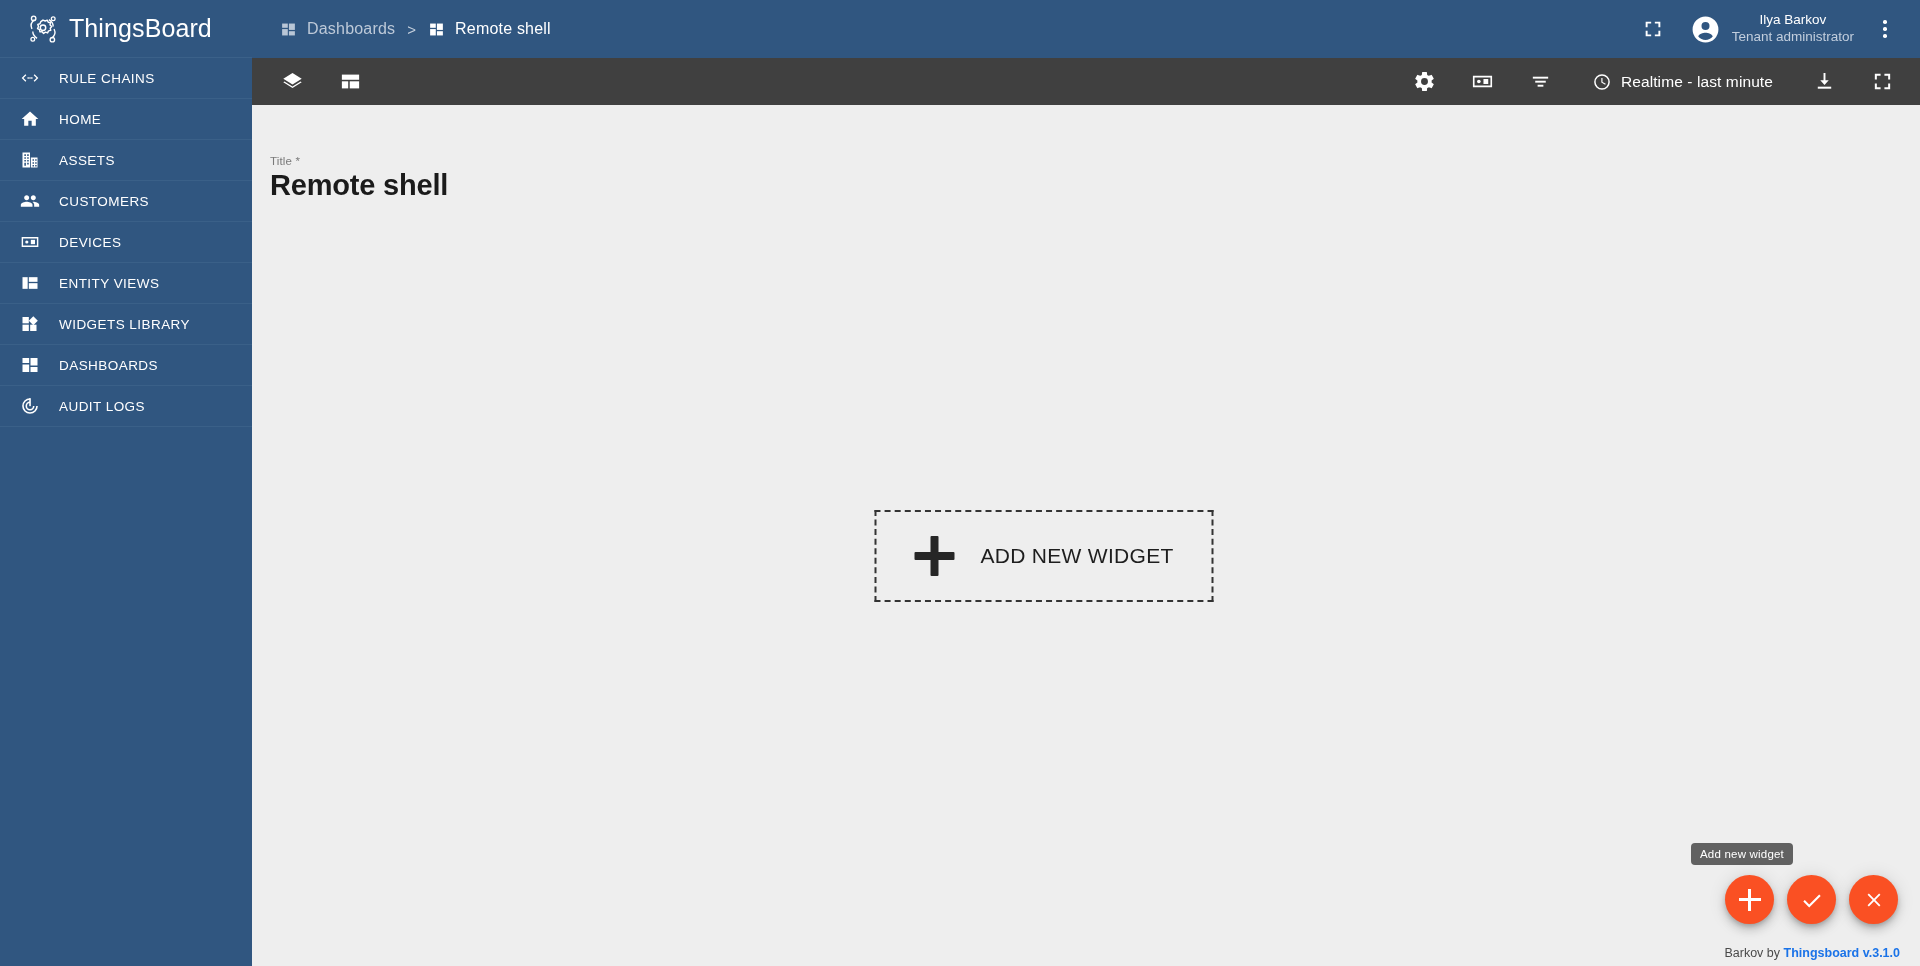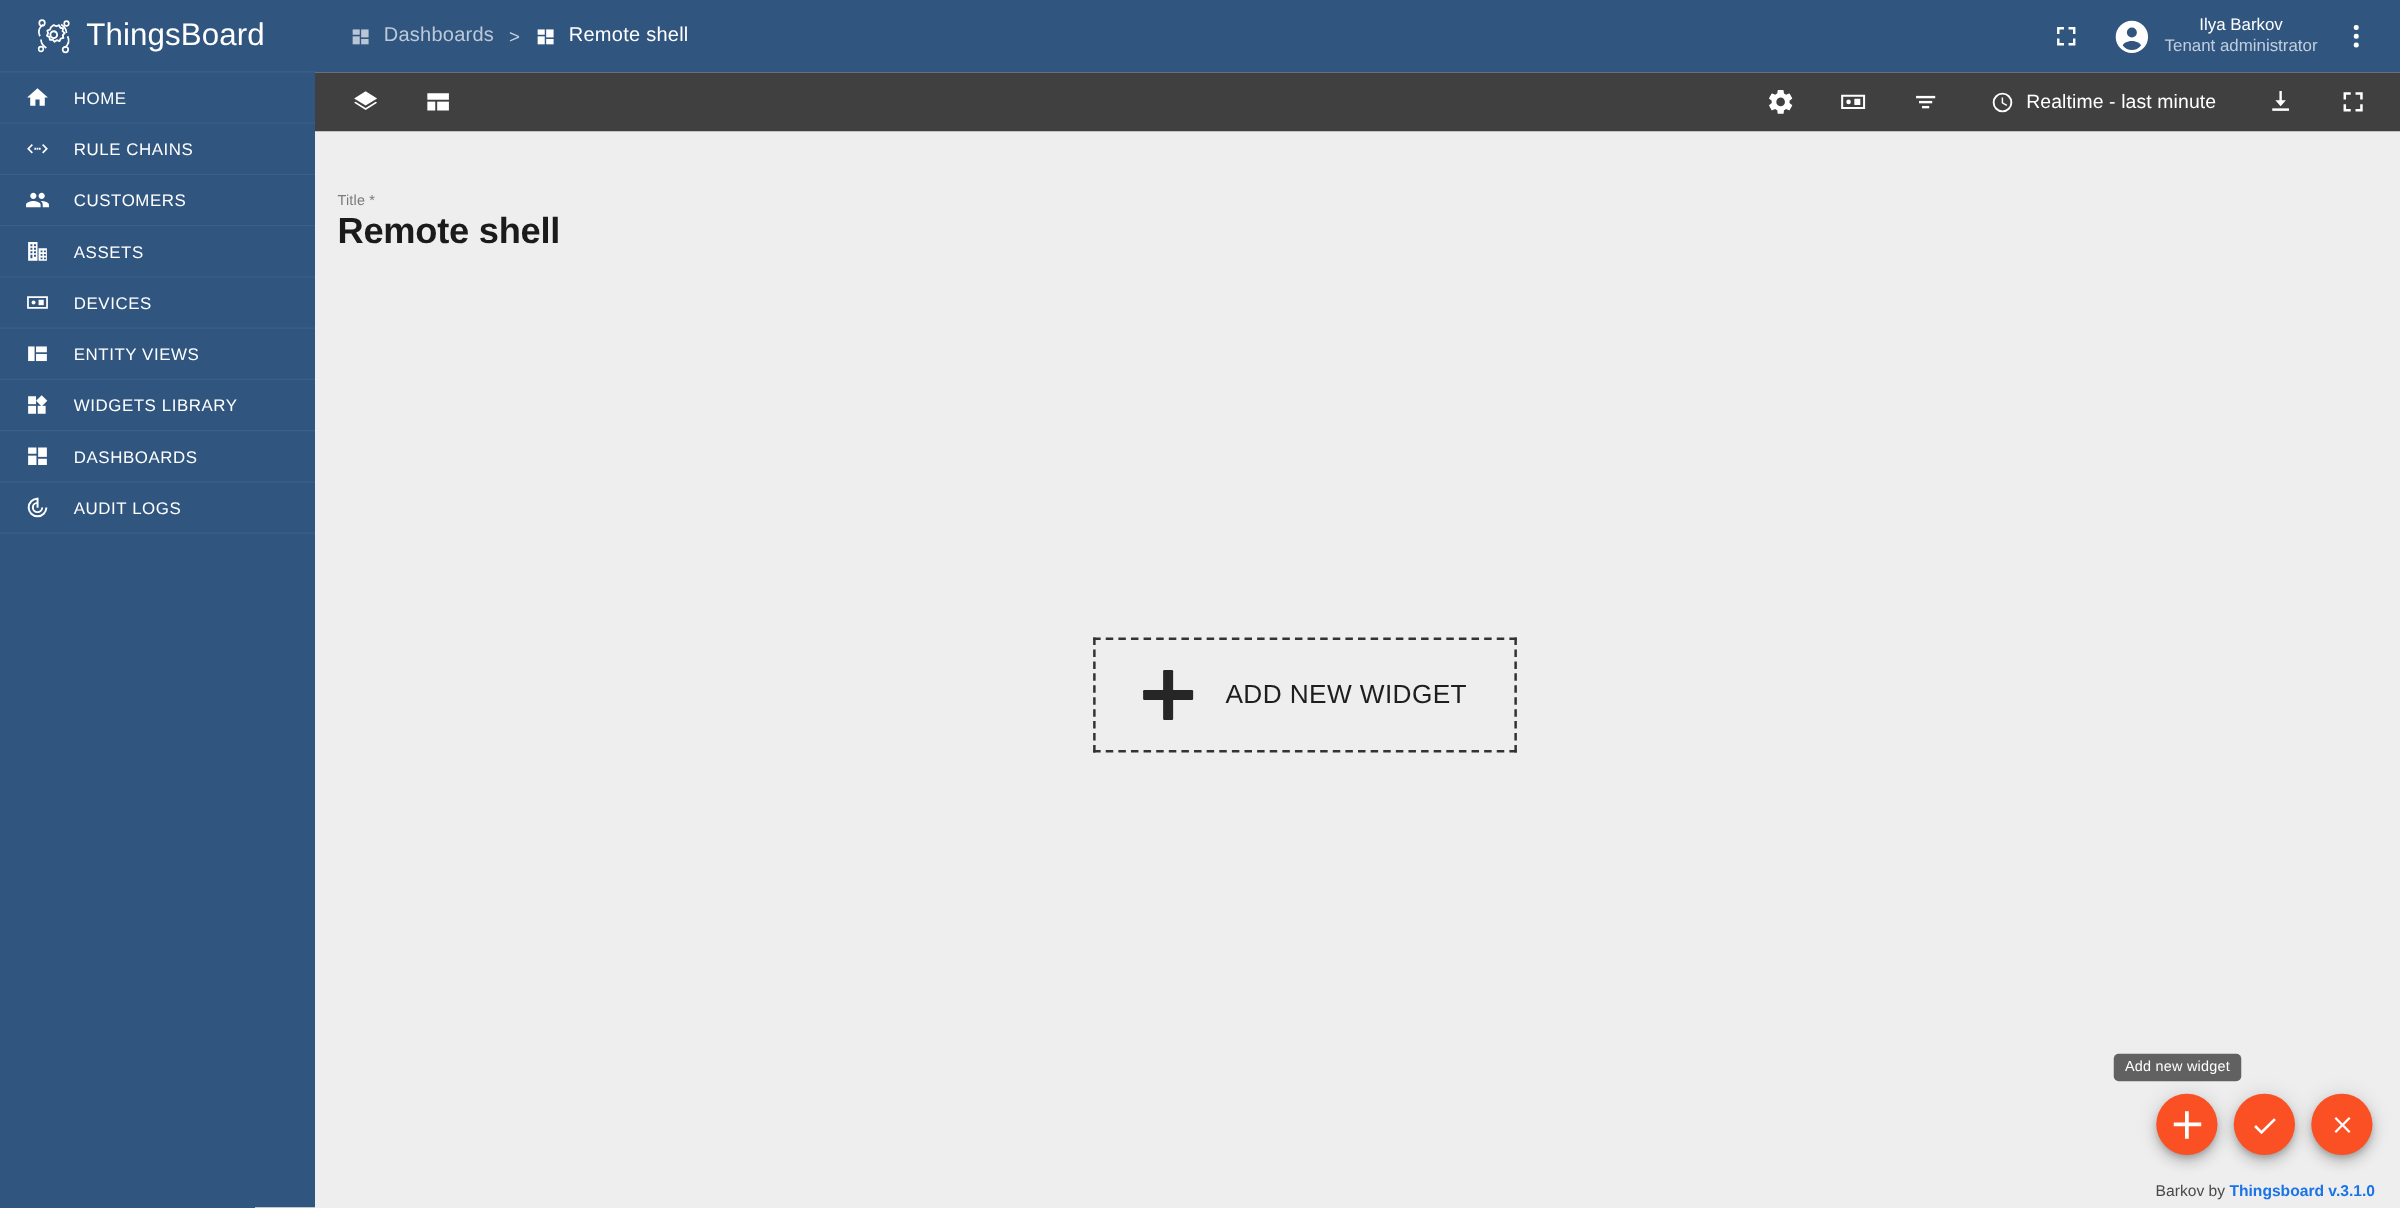--- a/index.html
+++ b/index.html
@@ -212,51 +212,51 @@
         </svg>
       </span>
       <span class="logo-text">ThingsBoard</span>
     </div>
 
     <nav class="nav">
 
       <div class="nav-item">
         <span class="nav-icon">
           <svg viewBox="0 0 24 24">
+              <path d="M6.5 7.5L2 12l4.5 4.5 1.1-1.1L4.2 12l3.4-3.4zM17.5 7.5l-1.1 1.1L19.8 12l-3.4 3.4 1.1 1.1L22 12zM9 11h1.6v2H9zM11.2 11h1.6v2h-1.6zM13.4 11H15v2h-1.6z"></path>
+            </svg>
+        </span>
+        <span class="nav-label">RULE CHAINS</span>
+      </div>
+
+      <div class="nav-item">
+        <span class="nav-icon">
+          <svg viewBox="0 0 24 24">
               <path d="M10 20v-6h4v6h5v-8h3L12 3 2 12h3v8z"></path>
             </svg>
         </span>
         <span class="nav-label">HOME</span>
       </div>
 
       <div class="nav-item">
         <span class="nav-icon">
           <svg viewBox="0 0 24 24">
-              <path d="M6.5 7.5L2 12l4.5 4.5 1.1-1.1L4.2 12l3.4-3.4zM17.5 7.5l-1.1 1.1L19.8 12l-3.4 3.4 1.1 1.1L22 12zM9 11h1.6v2H9zM11.2 11h1.6v2h-1.6zM13.4 11H15v2h-1.6z"></path>
-            </svg>
-        </span>
-        <span class="nav-label">RULE CHAINS</span>
+              <path d="M3 3v18h9V3H3zm2.2 2.2h1.9v1.9H5.2V5.2zm3.4 0h1.9v1.9H8.6V5.2zM5.2 8.6h1.9v1.9H5.2V8.6zm3.4 0h1.9v1.9H8.6V8.6zM5.2 12h1.9v1.9H5.2V12zm3.4 0h1.9v1.9H8.6V12zm-3.4 3.4h1.9v3.4H5.2v-3.4zm3.4 0h1.9v1.9H8.6v-1.9zM13 9v12h8V9h-8zm2 2.2h1.8V13H15v-1.8zm3.2 0H20V13h-1.8v-1.8zM15 14.6h1.8v1.8H15v-1.8zm3.2 0H20v1.8h-1.8v-1.8zM15 18h1.8v1.8H15V18zm3.2 0H20v1.8h-1.8V18z"></path>
+            </svg>
+        </span>
+        <span class="nav-label">ASSETS</span>
       </div>
 
       <div class="nav-item">
         <span class="nav-icon">
           <svg viewBox="0 0 24 24">
               <path d="M16 11c1.66 0 3-1.34 3-3s-1.34-3-3-3-3 1.34-3 3 1.34 3 3 3zm-8 0c1.66 0 3-1.34 3-3S9.66 5 8 5 5 6.34 5 8s1.34 3 3 3zm0 2c-2.33 0-7 1.17-7 3.5V19h14v-2.5c0-2.33-4.67-3.5-7-3.5zm8 0c-.29 0-.62.02-.97.05 1.16.84 1.97 1.97 1.97 3.45V19h6v-2.5c0-2.33-4.67-3.5-7-3.5z"></path>
             </svg>
         </span>
         <span class="nav-label">CUSTOMERS</span>
-      </div>
-
-      <div class="nav-item">
-        <span class="nav-icon">
-          <svg viewBox="0 0 24 24">
-              <path d="M3 3v18h9V3H3zm2.2 2.2h1.9v1.9H5.2V5.2zm3.4 0h1.9v1.9H8.6V5.2zM5.2 8.6h1.9v1.9H5.2V8.6zm3.4 0h1.9v1.9H8.6V8.6zM5.2 12h1.9v1.9H5.2V12zm3.4 0h1.9v1.9H8.6V12zm-3.4 3.4h1.9v3.4H5.2v-3.4zm3.4 0h1.9v1.9H8.6v-1.9zM13 9v12h8V9h-8zm2 2.2h1.8V13H15v-1.8zm3.2 0H20V13h-1.8v-1.8zM15 14.6h1.8v1.8H15v-1.8zm3.2 0H20v1.8h-1.8v-1.8zM15 18h1.8v1.8H15V18zm3.2 0H20v1.8h-1.8V18z"></path>
-            </svg>
-        </span>
-        <span class="nav-label">ASSETS</span>
       </div>
 
       <div class="nav-item">
         <span class="nav-icon">
           <svg viewBox="0 0 24 24">
             <path d="M2 6v12h20V6H2zm1.7 1.7h16.6v8.6H3.7V7.7z"></path>
             <circle cx="8.2" cy="12" r="1.9"></circle>
             <rect x="13" y="9.4" width="5" height="5.2"></rect>
           </svg>
         </span>

